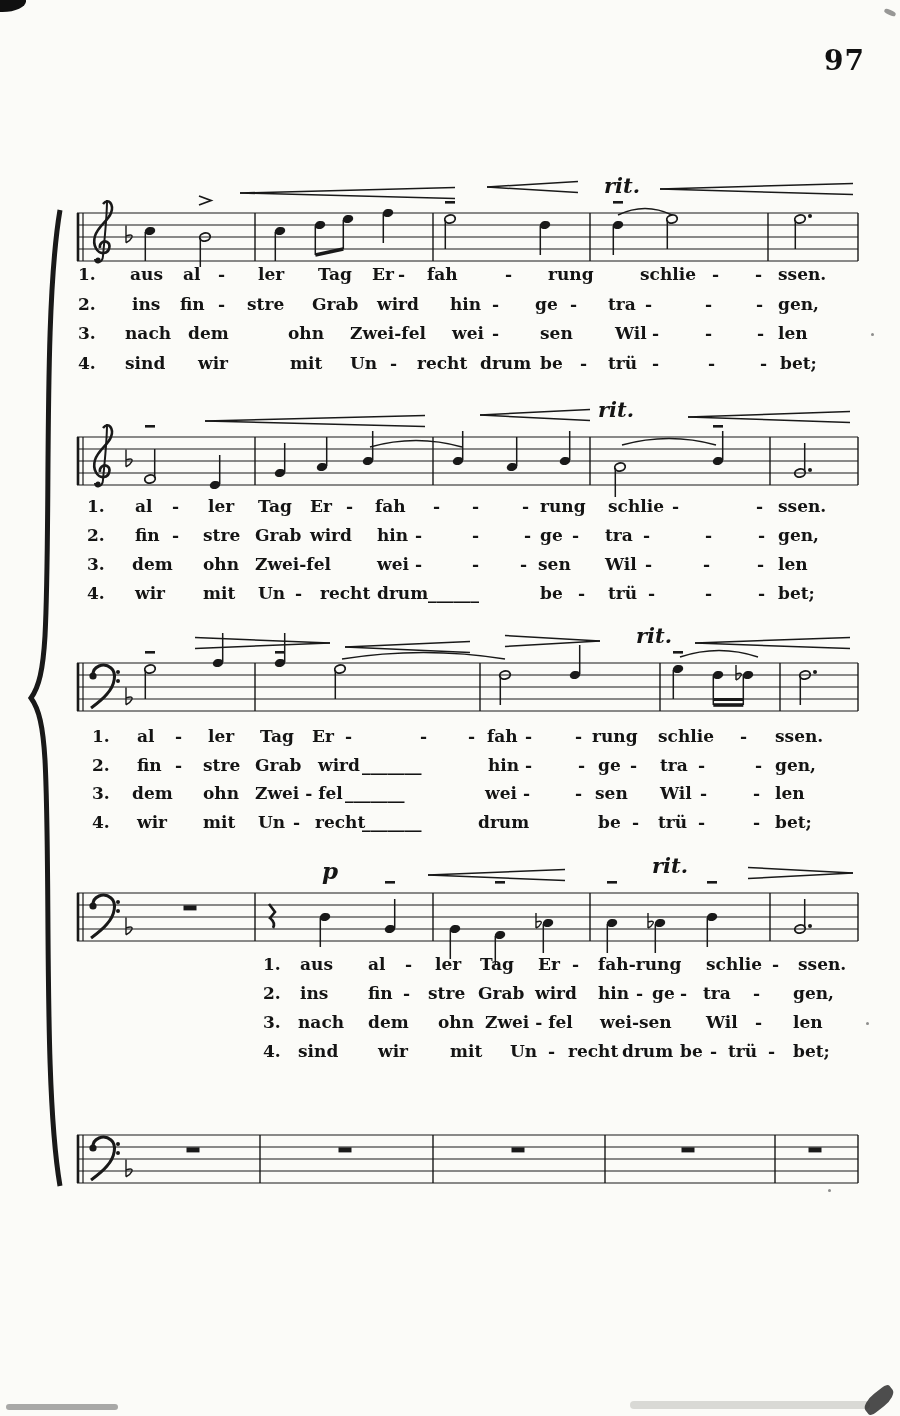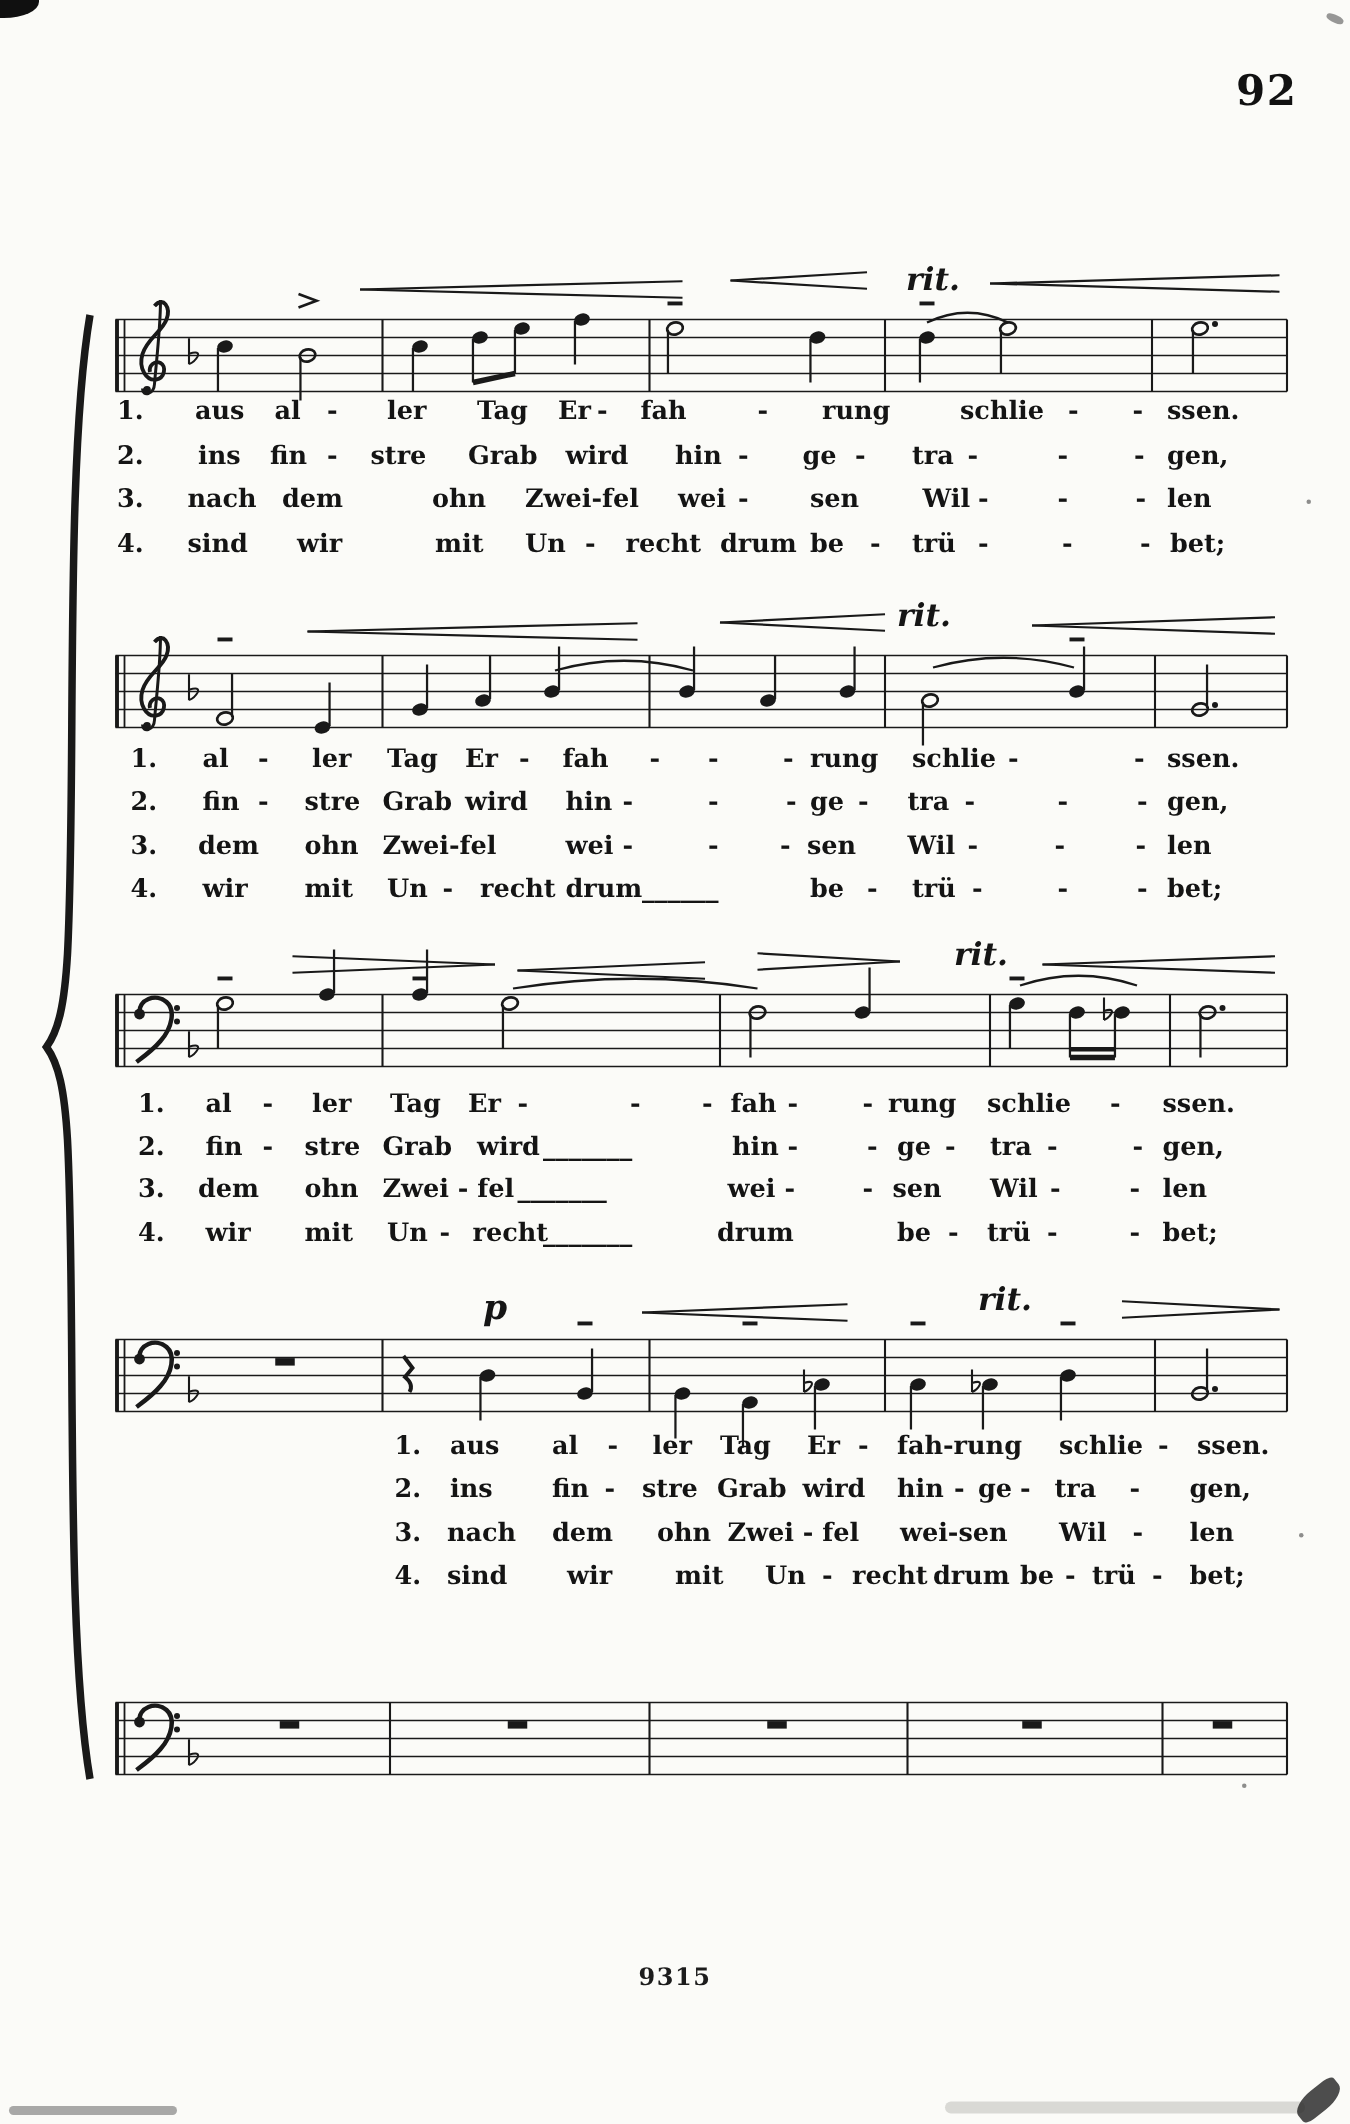--- a/index.html
+++ b/index.html
@@ -35,21 +35,21 @@
 <div class="page">
   <div class="art art-tl"></div>
   <div class="art art-tr"></div>
   <div class="art art-bl"></div>
   <div class="art art-br1"></div>
   <div class="art art-br2"></div>
   <div class="speck" style="left:871px;top:333px"></div>
   <div class="speck" style="left:866px;top:1022px"></div>
   <div class="speck" style="left:828px;top:1189px"></div>
 
-  <div class="page-number">92</div>
+  <div class="page-number">97</div>
 
   <svg class="score" width="900" height="1416" viewBox="0 0 900 1416">
       <path d="M60,210 C43,310 51,520 45,636 C43,670 39,687 31,698 C39,709 43,726 45,760 C51,876 43,1086 60,1186" stroke="#191919" stroke-width="5" fill="none"></path>
       <g>
         <g>
           <line x1="77" y1="213" x2="858" y2="213" stroke="#191919" stroke-width="1.15"></line>
           <line x1="77" y1="225" x2="858" y2="225" stroke="#191919" stroke-width="1.15"></line>
           <line x1="77" y1="237" x2="858" y2="237" stroke="#191919" stroke-width="1.15"></line>
           <line x1="77" y1="249" x2="858" y2="249" stroke="#191919" stroke-width="1.15"></line>
           <line x1="77" y1="261" x2="858" y2="261" stroke="#191919" stroke-width="1.15"></line>
@@ -700,14 +700,13 @@
       <span style="left: 548px; top: 1043px;">-</span>
       <span style="left: 568px; top: 1043px;">recht</span>
       <span style="left: 622px; top: 1043px;">drum</span>
       <span style="left: 680px; top: 1043px;">be</span>
       <span style="left: 710px; top: 1043px;">-</span>
       <span style="left: 728px; top: 1043px;">trü</span>
       <span style="left: 768px; top: 1043px;">-</span>
       <span style="left: 793px; top: 1043px;">bet;</span>
     </div>
 
-  <div class="plate">9315</div>
 </div>
 
 </body></html>

